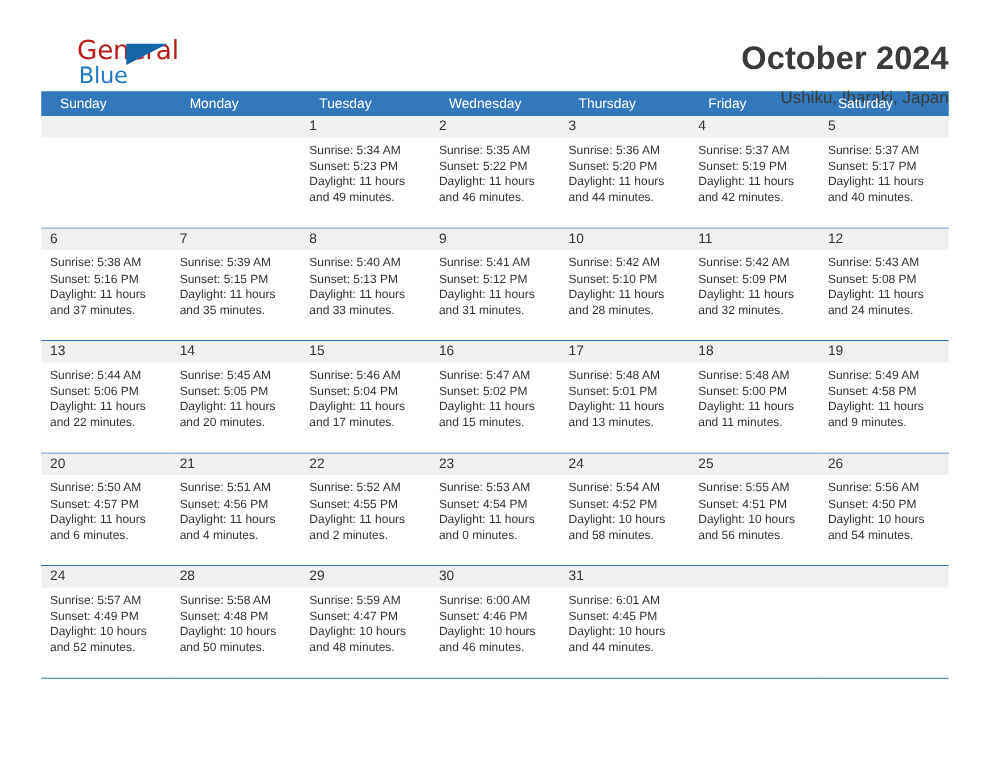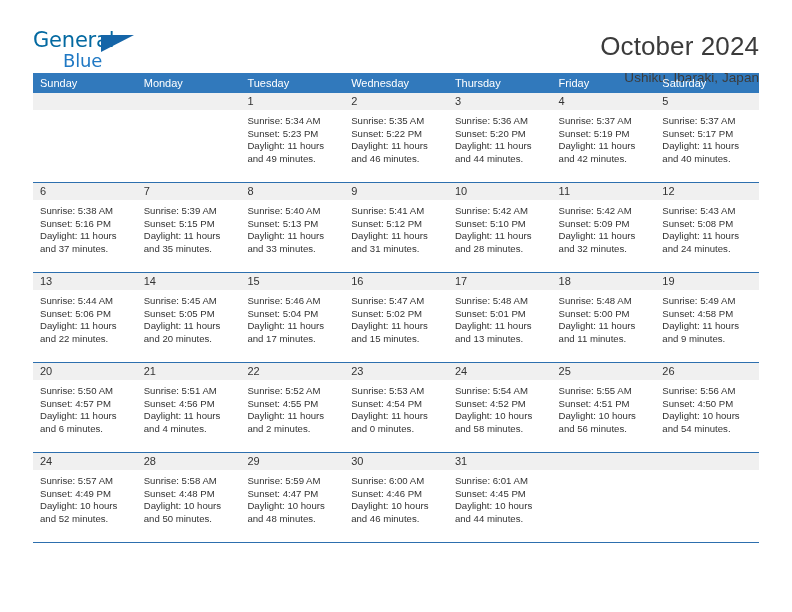--- a/index.html
+++ b/index.html
@@ -27,24 +27,25 @@
   }
   .logo {
     position: relative;
     width: 110px;
     height: 48px;
     line-height: 1;
     user-select: none;
   }
   .logo-general {
     font-size: 21px;
-    color: #0369a1;
+    color: #b91c1c;
     letter-spacing: -0.2px;
     display: block;
     font-family: "DejaVu Sans", sans-serif;
+    text-align: right;
   }
   .logo-blue {
     font-size: 18px;
     color: #2079c4;
     letter-spacing: -0.2px;
     display: block;
     margin-top: 1px;
     margin-left: 30px;
     font-family: "DejaVu Sans", sans-serif;
   }
@@ -54,21 +55,21 @@
     top: 5px;
     width: 0;
     height: 0;
     border-left: 33px solid #1565a8;
     border-bottom: 17px solid transparent;
   }
 
   .titles { text-align: right; padding-top: 2px; }
   .cal-title {
     font-size: 26px;
-    font-weight: normal;
+    font-weight: bold;
     color: #3b3b3b;
     letter-spacing: 0.1px;
     line-height: 1.15;
   }
   .cal-sub {
     font-size: 13.5px;
     color: #3b3b3b;
     margin-top: 8px;
     letter-spacing: 0.05px;
   }
@@ -81,21 +82,21 @@
   .dow-row {
     display: flex;
     background: #3179bc;
     height: 20px;
   }
   .dow {
     flex: 1 1 0;
     color: #ffffff;
     font-size: 11px;
     line-height: 20px;
-    padding-left: 7px;
+    padding-left: 15px;
     white-space: nowrap;
   }
 
   .week {
     display: flex;
     height: 90px;
     border-bottom: 1.3px solid #2d6fae;
   }
   .week:last-child { border-bottom: 1.3px solid #2d6fae; }
 

